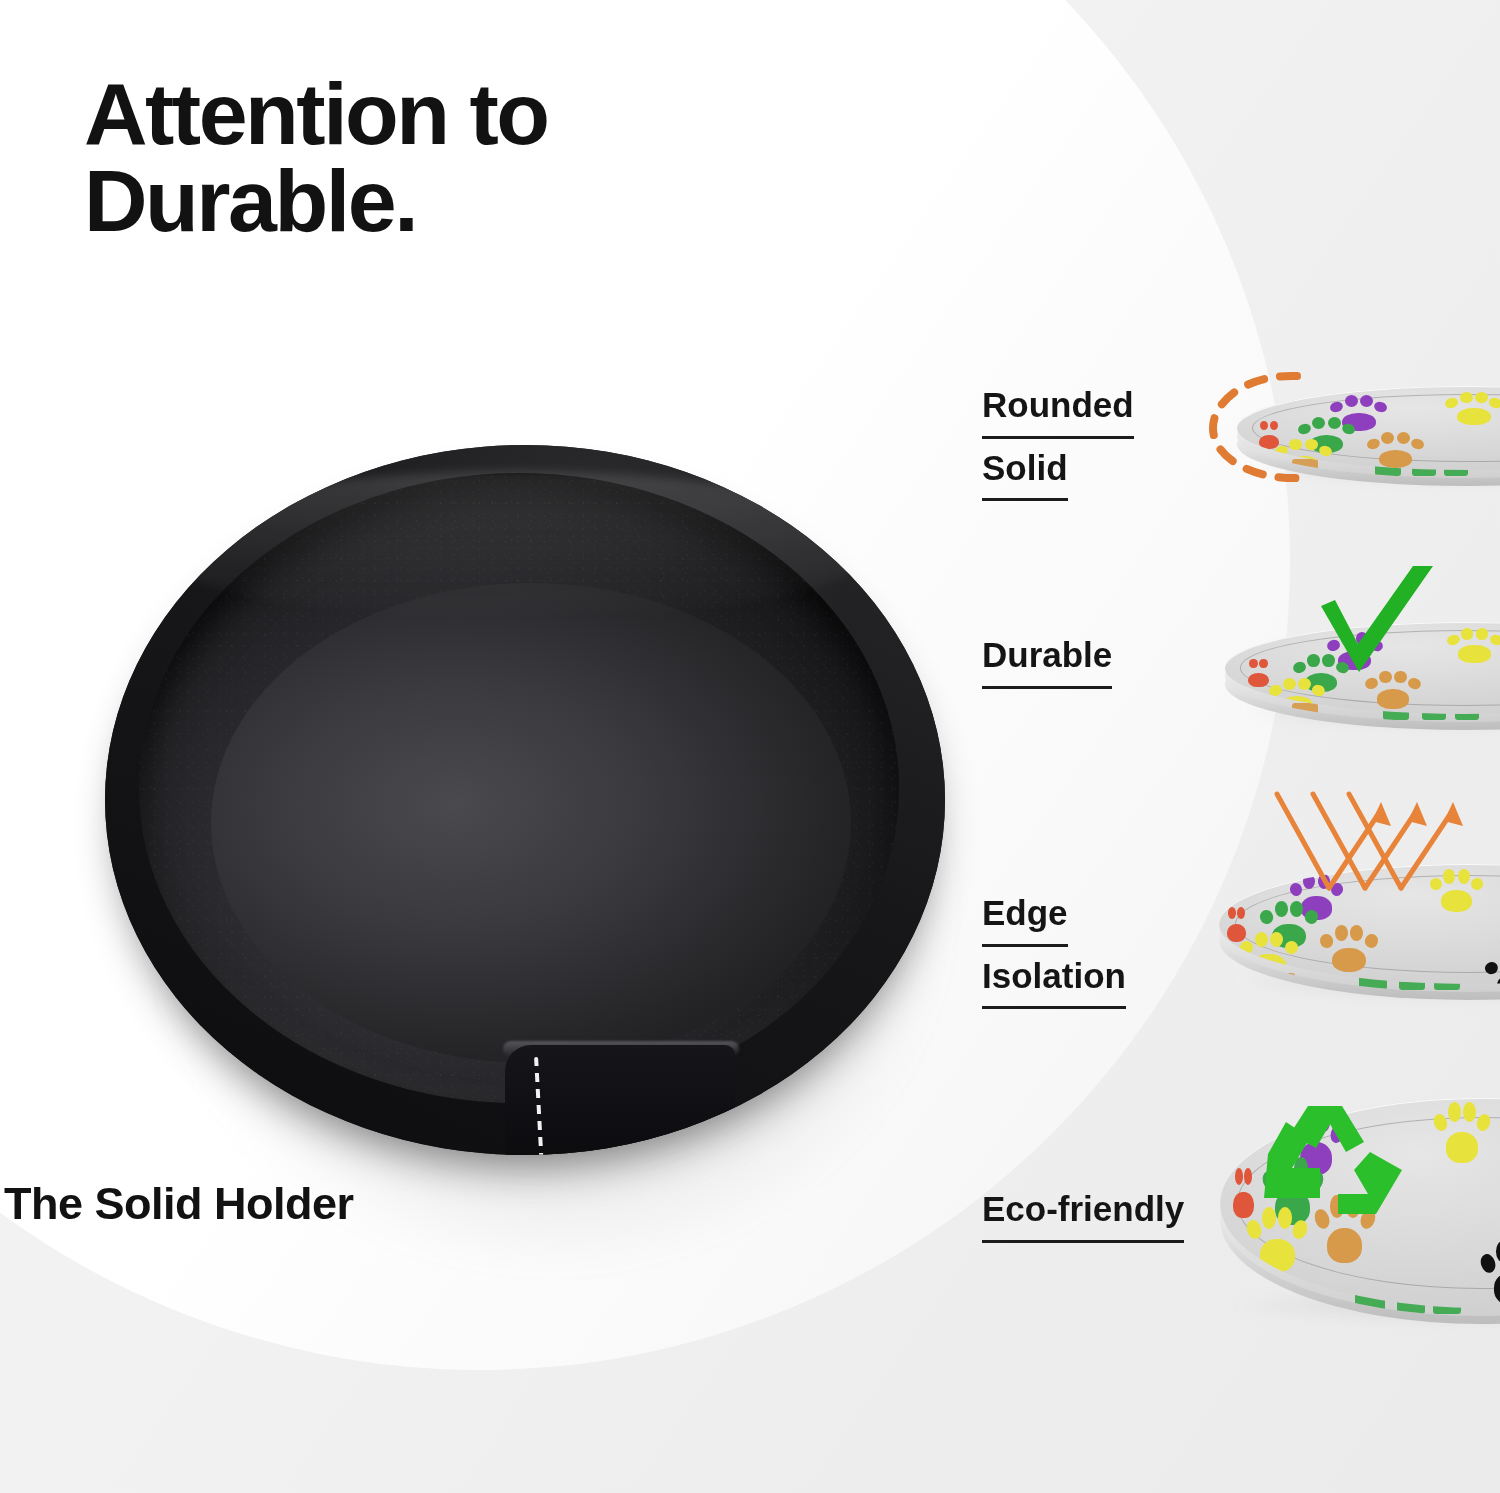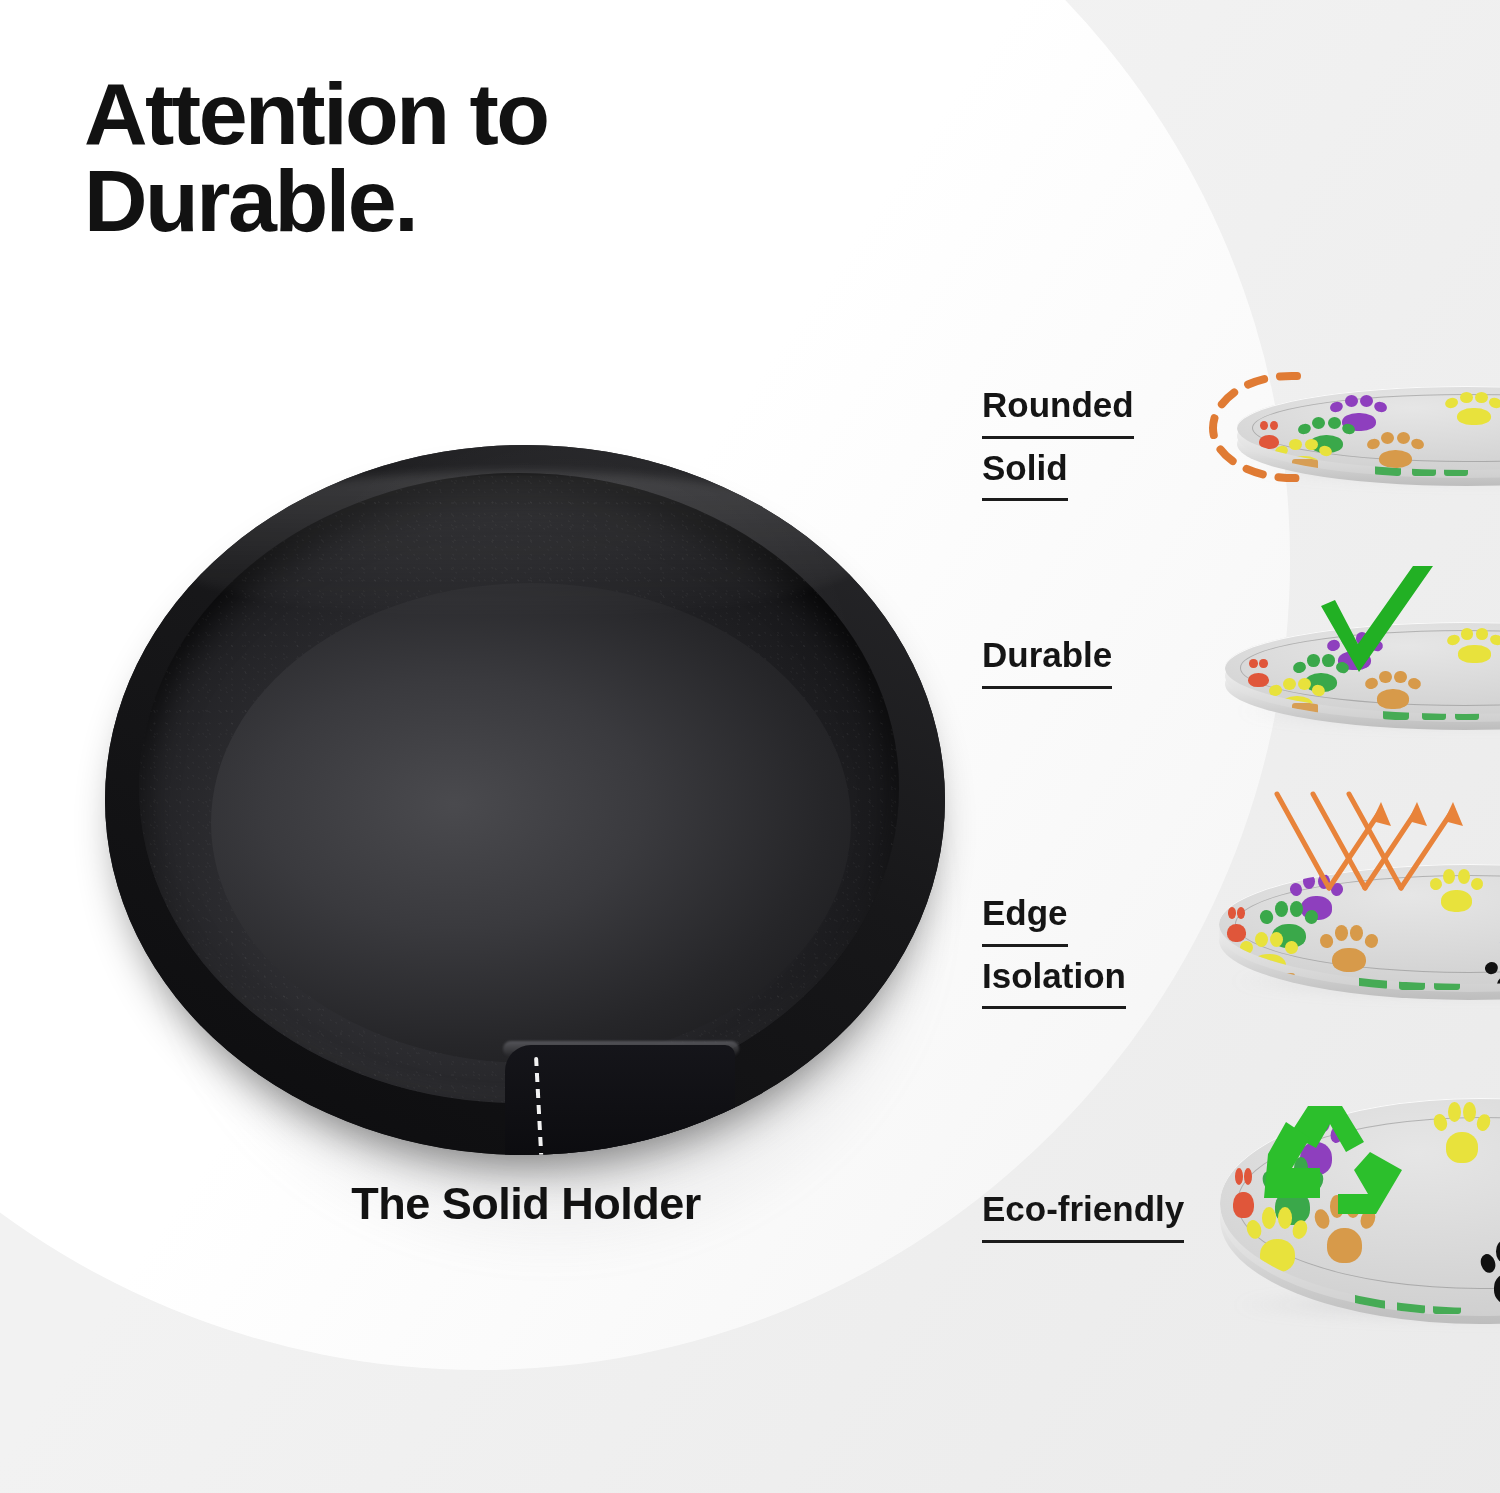--- a/index.html
+++ b/index.html
@@ -136,23 +136,22 @@
   .rim-highlight{
     position:absolute;
     left:50px; top:26px;
     width:720px; height:150px;
     border-radius:50%;
     background:linear-gradient(180deg, rgba(255,255,255,.13), rgba(255,255,255,0));
     filter:blur(5px);
   }
   .caption{
     position:absolute;
-    left:11px; top:1178px;
+    left:4px; top:1178px;
     width:1030px;
-    text-align:center;
     font-size:45px;
     font-weight:bold;
     letter-spacing:-.5px;
     color:#121212;
   }
 
   
   .feature{
     position:absolute;
     display:flex;

